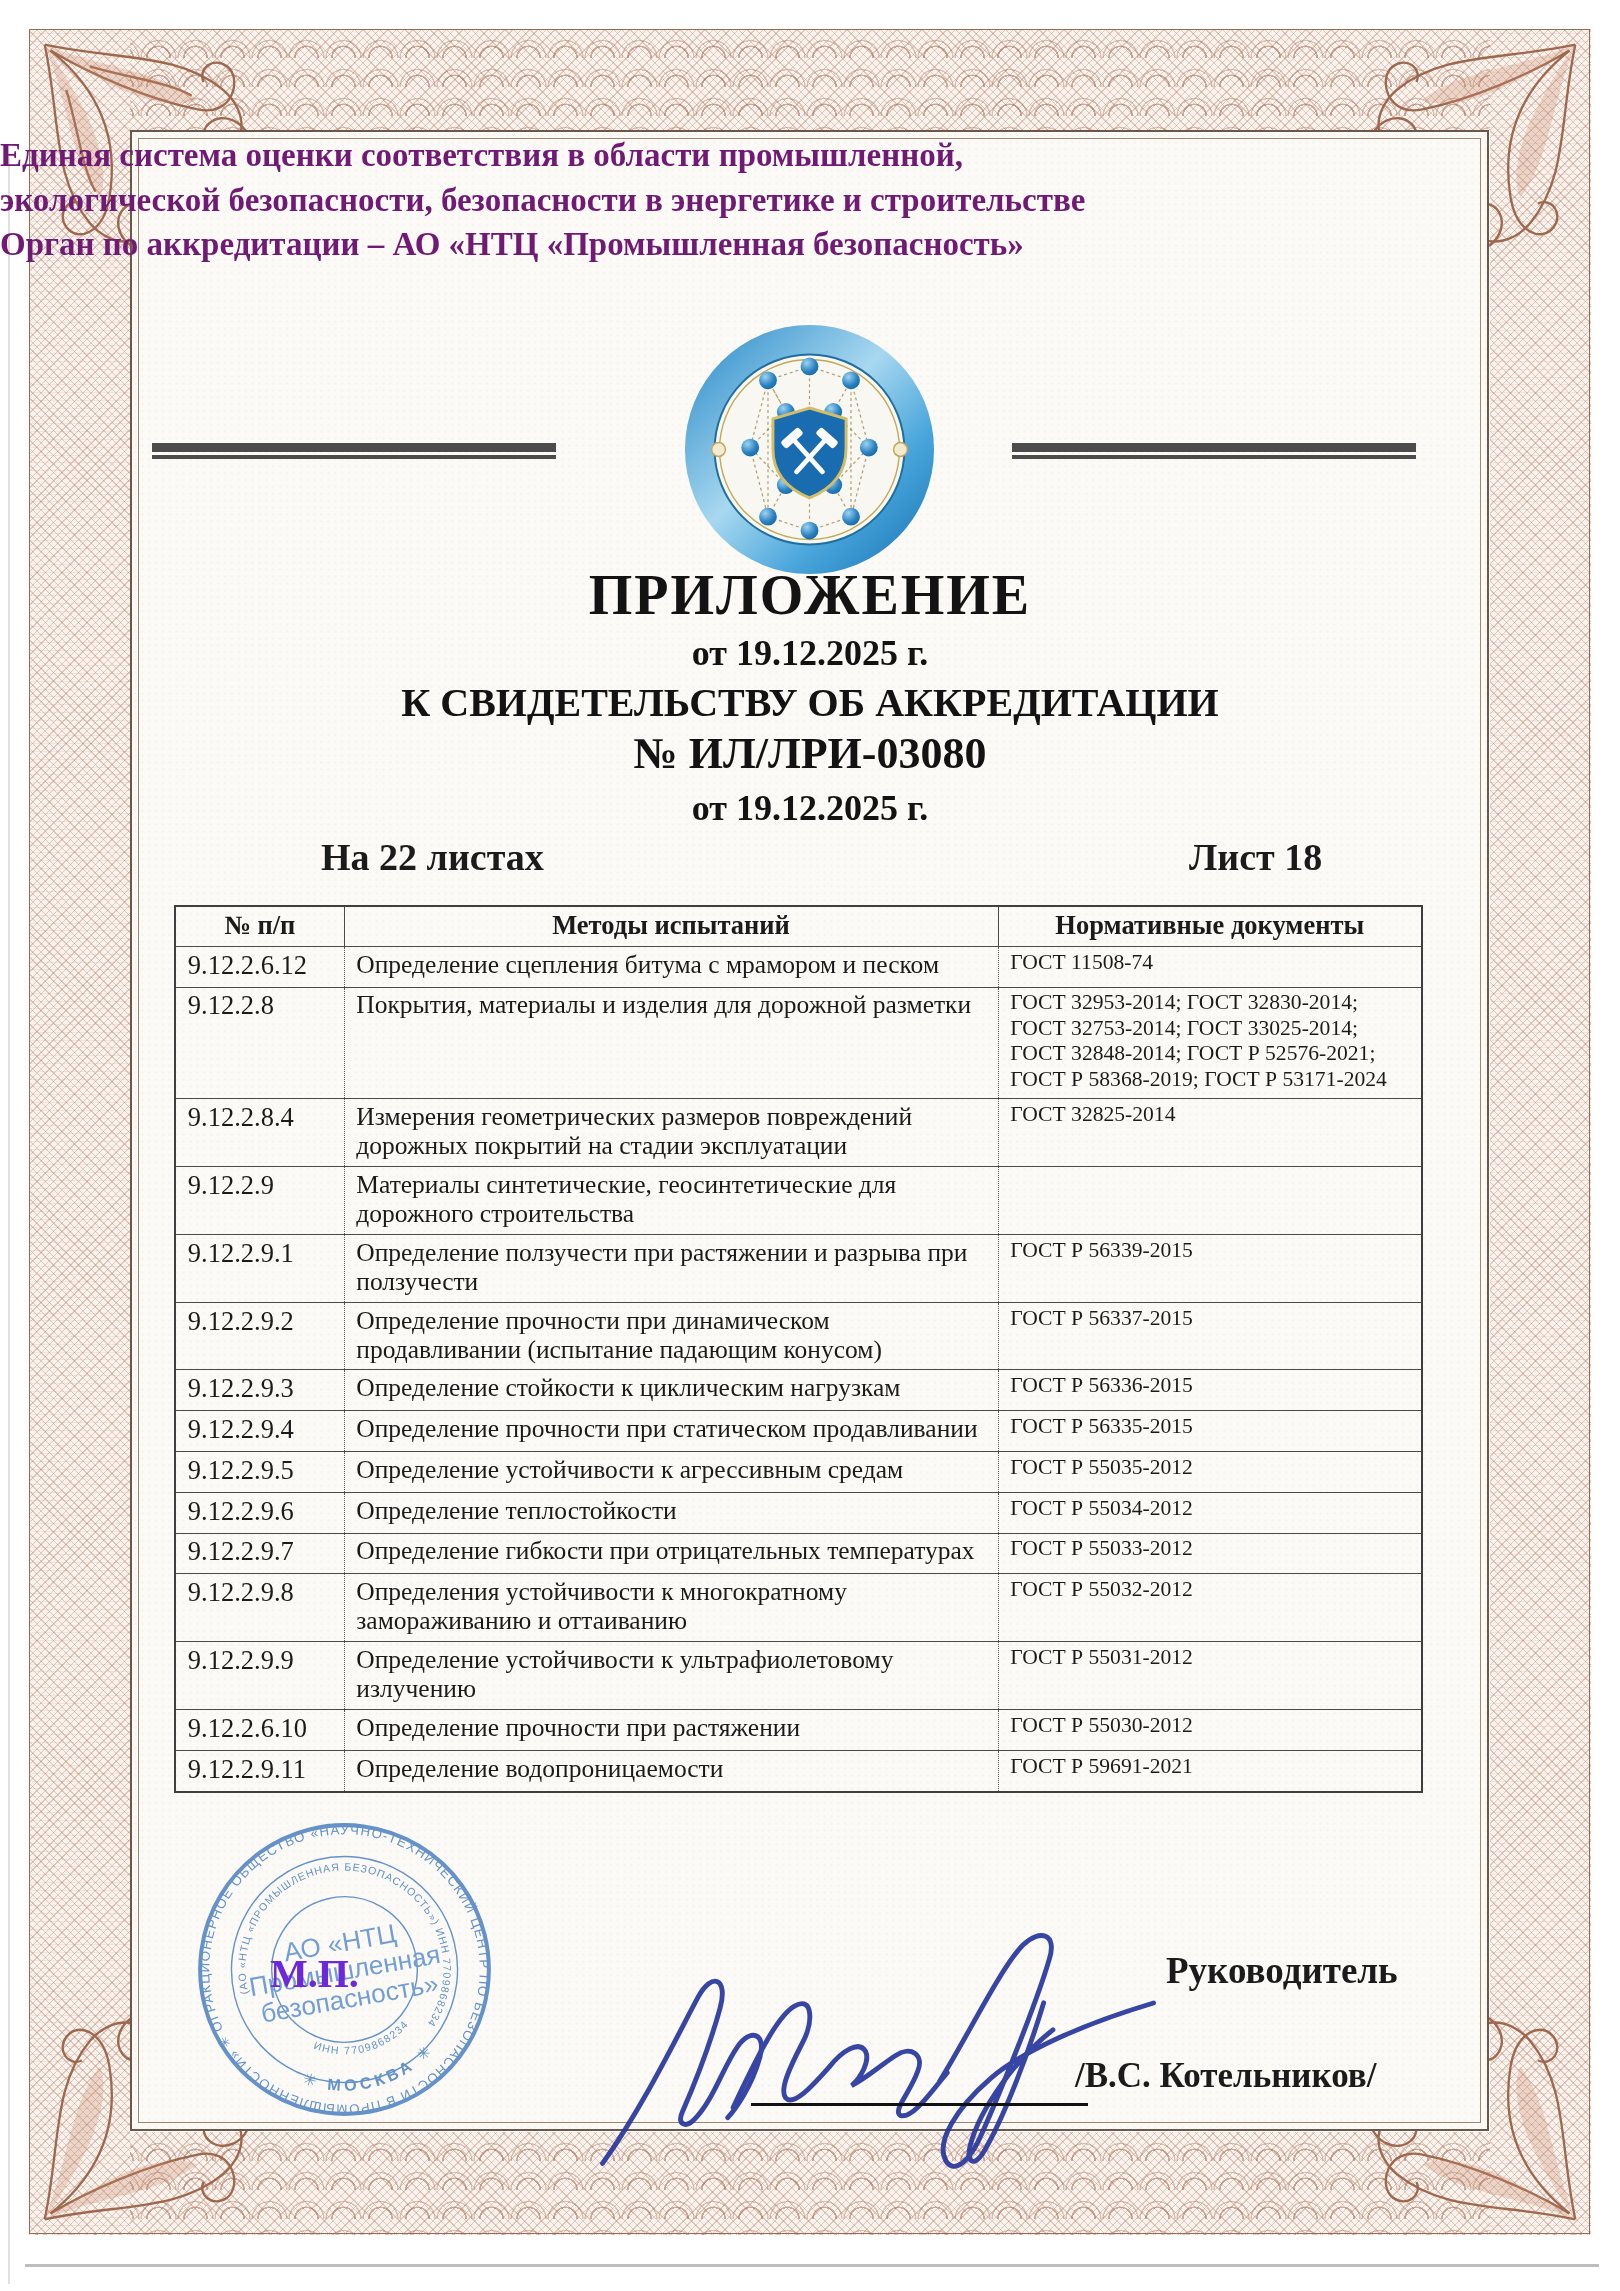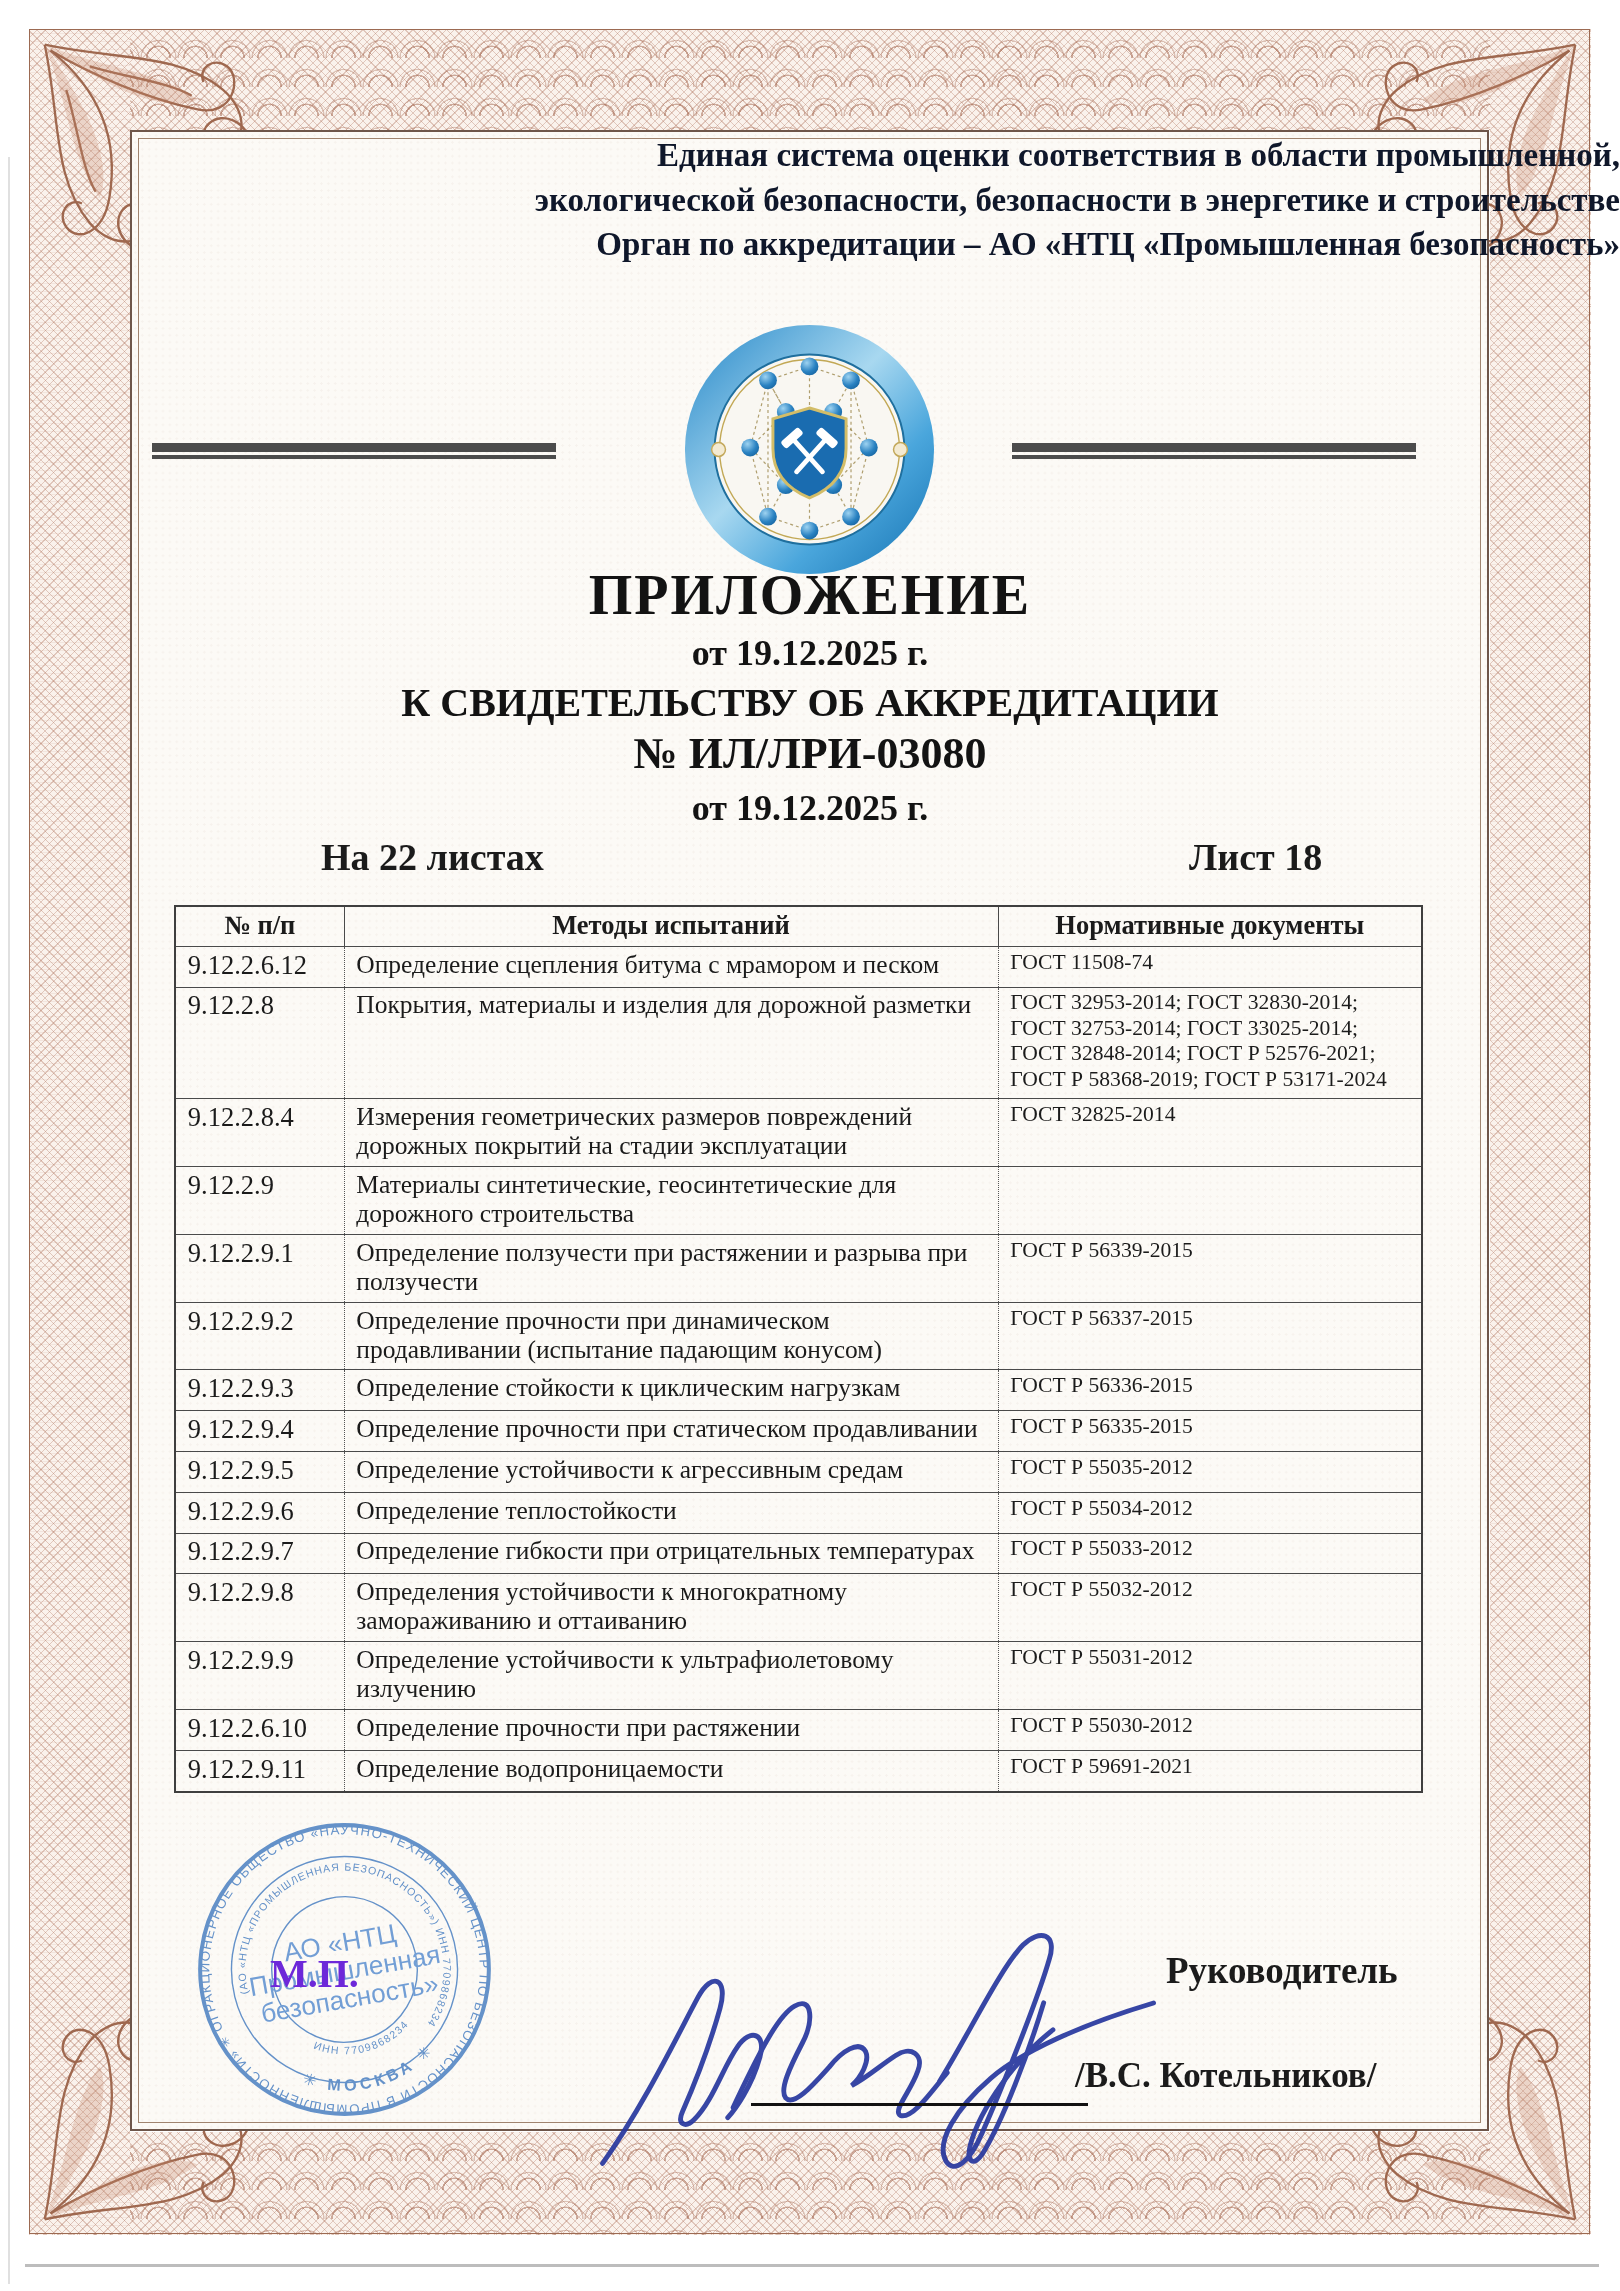--- a/index.html
+++ b/index.html
@@ -29,22 +29,22 @@
   .corner.br{right:31px;bottom:59px;transform:scale(-1,-1);}
   
   .content{position:absolute;left:130px;top:130px;width:1359px;height:2001px;box-sizing:border-box;
       border:2.5px solid #6e564a;background-color:#fcfaf6;
       background-image:radial-gradient(rgba(175,140,118,.07) 1px, transparent 1px);background-size:6.9px 6.9px;}
   .content::before{content:"";position:absolute;inset:5.9px;border:1px solid #a0846f;pointer-events:none;}
   
   .scanline-bottom{position:absolute;left:24.5px;top:2264px;width:1574px;height:2.9px;background:#9a9a9a;opacity:.65;}
   .scanline-left{position:absolute;left:7.8px;top:157px;width:2px;height:2127px;background:#8f8f8f;opacity:.28;}
   
-  .org-header{position:absolute;left:0;top:133px;width:1620px;text-align:right;
-      font-weight:bold;font-size:33px;line-height:1.35;color:#0f172a;}
+  .org-header{position:absolute;left:0;top:133px;width:1620px;text-align:left;
+      font-weight:bold;font-size:33px;line-height:1.35;color:#701a75;}
   .rule{position:absolute;height:15.7px;
       background:linear-gradient(#4c4c4c 0 8.8px, transparent 8.8px 11.8px, #4c4c4c 11.8px 14.7px);}
   .rule-left{left:152px;top:443px;width:404px;}
   .rule-right{left:1012px;top:443px;width:404px;}
   .logo{position:absolute;left:681px;top:321px;width:257px;height:257px;}
   
   .title-block{position:absolute;left:0;top:567px;width:1620px;text-align:center;color:#131313;}
   .t-main{font-size:56px;font-weight:bold;letter-spacing:2px;line-height:1;}
   .t-date{font-size:36px;font-weight:bold;margin-top:11.8px;line-height:1;}
   .t-sub{font-size:40px;font-weight:bold;margin-top:11.8px;line-height:1;}

